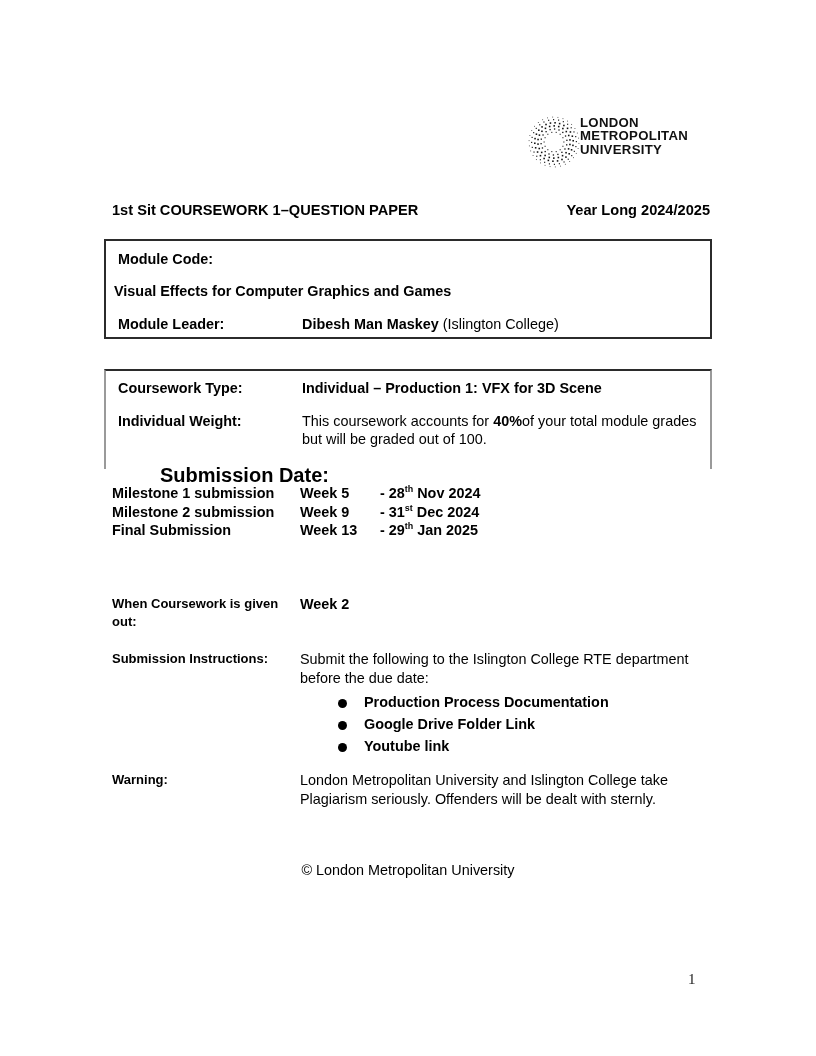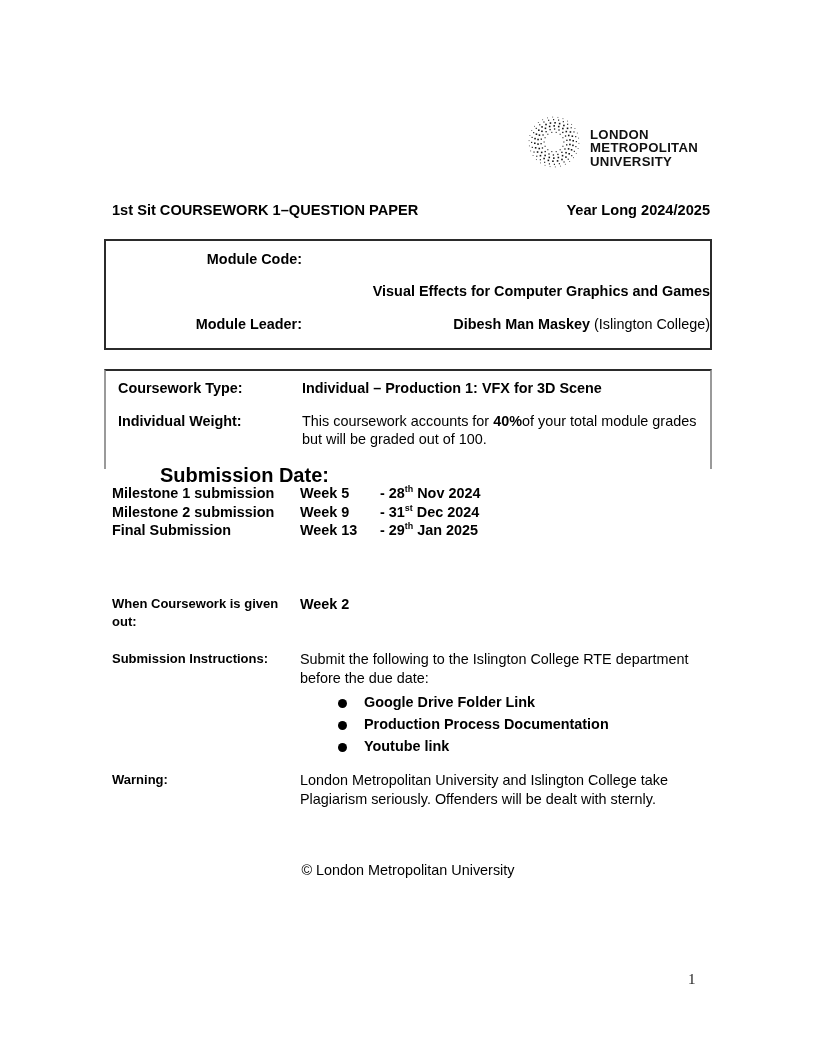--- a/index.html
+++ b/index.html
@@ -23,22 +23,22 @@
     height: 1056px;
     overflow: hidden;
   }
 
   
   .logo-block {
     position: absolute;
     left: 528px;
     top: 116px;
     display: flex;
-    align-items: flex-end;
-    gap: 10px;
+    align-items: flex-start;
+    gap: 0;
   }
   .logo-mark {
     width: 52px;
     height: 52px;
     flex: 0 0 52px;
   }
   .logo-text {
     display: flex;
     flex-direction: column;
     line-height: 13.4px;
@@ -67,22 +67,21 @@
   .tbl {
     position: absolute;
     left: 104px;
     width: 608px;
     box-sizing: border-box;
     background: #ffffff;
   }
   .tbl-1 {
     top: 239px;
     border: 2px solid #2b2b2b;
-    padding: 9px 0 14px 0;
-    text-align: right;
+    padding: 9px 0 3px 0;
   }
   .tbl-2 {
     top: 369px;
     border-top: 2px solid #2b2b2b;
     border-left: 2px solid #9a9a9a;
     border-right: 2px solid #9a9a9a;
     border-bottom: none;
     padding: 8px 0 0 0;
     height: 100px;
   }
@@ -408,22 +407,22 @@
       <div class="flow-value">Week 2</div>
     </div>
   </div>
 
   <div class="instr">
     <div class="flow-row">
       <div class="flow-label">Submission Instructions:</div>
       <div class="flow-value">
         <div>Submit the following to the Islington College RTE department before the due date:</div>
         <ul class="bullets" id="instr-list">
+            <li>Production Process Documentation</li>
             <li>Google Drive Folder Link</li>
-            <li>Production Process Documentation</li>
             <li>Youtube link</li>
           </ul>
       </div>
     </div>
   </div>
 
   <div class="warning">
     <div class="flow-row">
       <div class="flow-label">Warning:</div>
       <div class="flow-value">London Metropolitan University and Islington College take Plagiarism seriously. Offenders will be dealt with sternly.</div>

